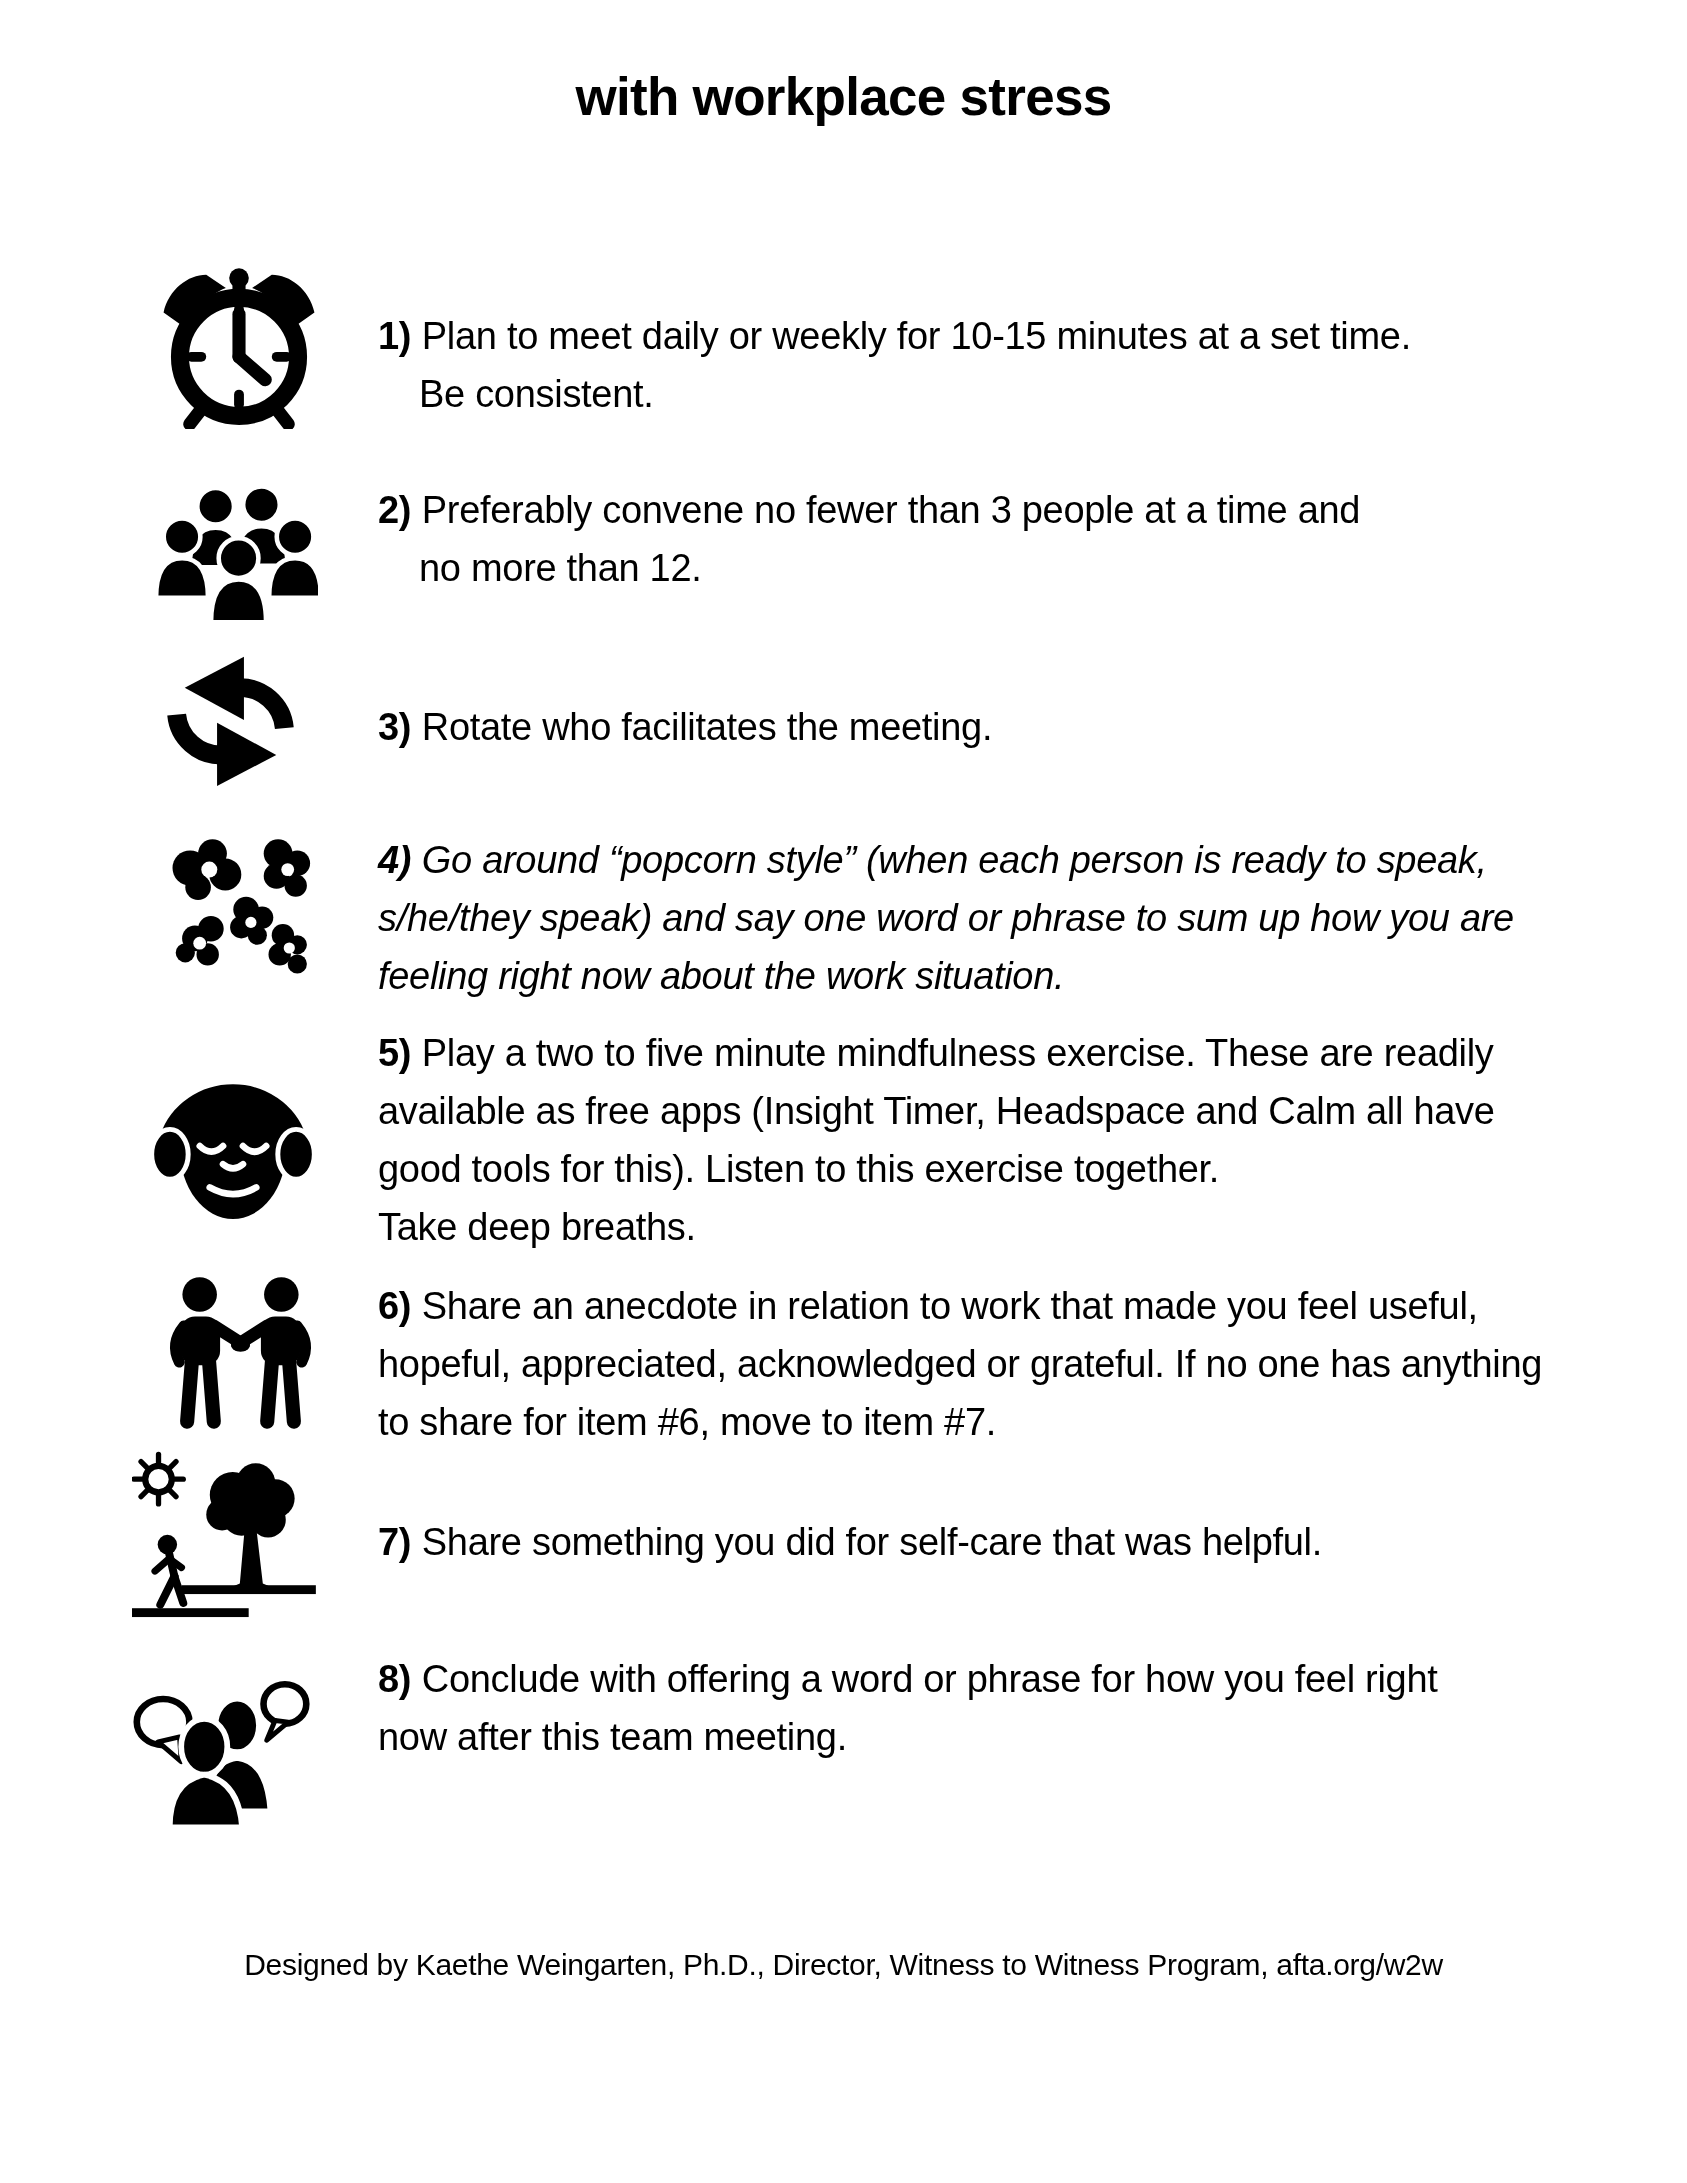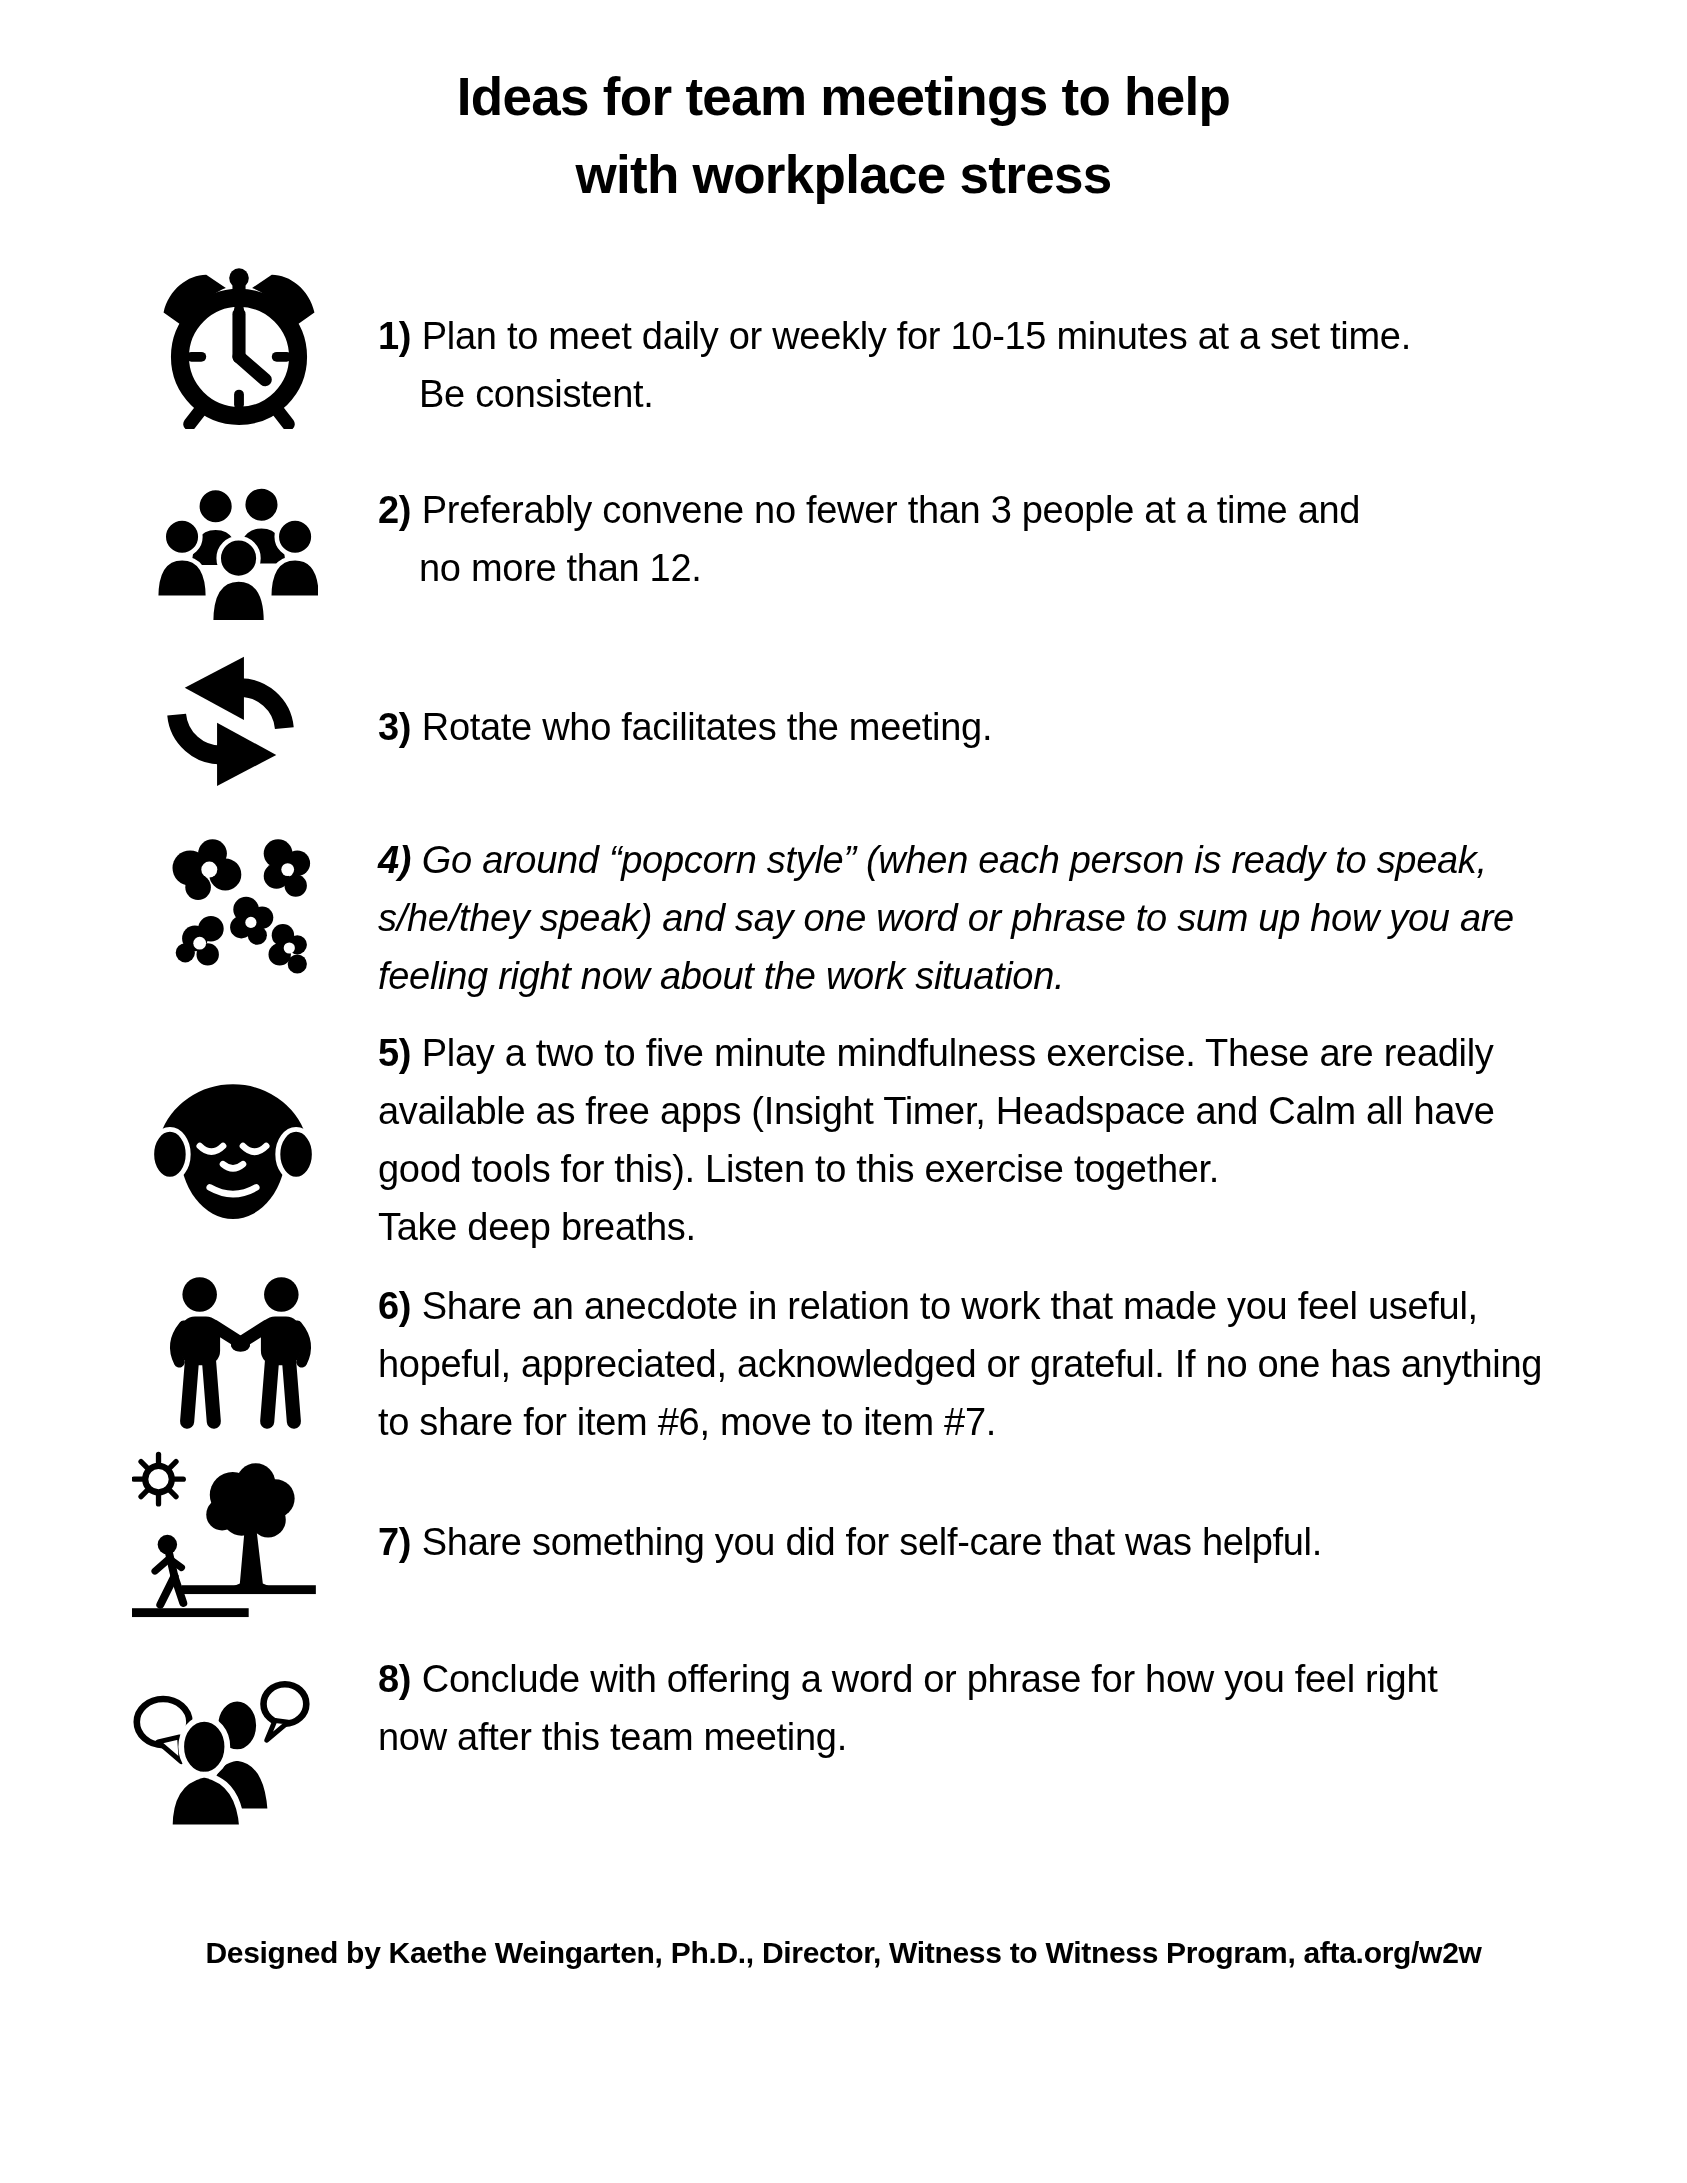--- a/index.html
+++ b/index.html
@@ -38,29 +38,28 @@
   .t3{top:686px;}
   .t4{top:819px;font-style:italic;}
   .t5{top:1012px;}
   .t6{top:1265px;}
   .t7{top:1501px;}
   .t8{top:1638px;}
   .footer{
     position:absolute;top:1931px;left:0;width:1687px;
     text-align:center;font-size:30px;line-height:44px;letter-spacing:-0.3px;
   }
-  .footer .line1{font-weight:700;}
+  .footer .line1{font-weight:400;margin-top:12px;}
 </style>
 </head>
 <body>
 
 <div class="page">
 
   <div class="title">
-    <div>Ideas for team meetings to help</div>
     <div>with workplace stress</div>
   </div>
 
   <div class="icon i1">
     <svg viewBox="0 0 100 100" xmlns="http://www.w3.org/2000/svg" fill="#000">
       <path d="M30 6 C19 6 7 15 4 29 L21 41 C23 28 31 18 42 14 Z"></path>
       <path d="M70 6 C81 6 93 15 96 29 L79 41 C77 28 69 18 58 14 Z"></path>
       <circle cx="50" cy="8" r="6"></circle>
         <rect x="46" y="8" width="8" height="10"></rect>
       <circle cx="50" cy="56" r="36" fill="none" stroke="#000" stroke-width="11"></circle>

